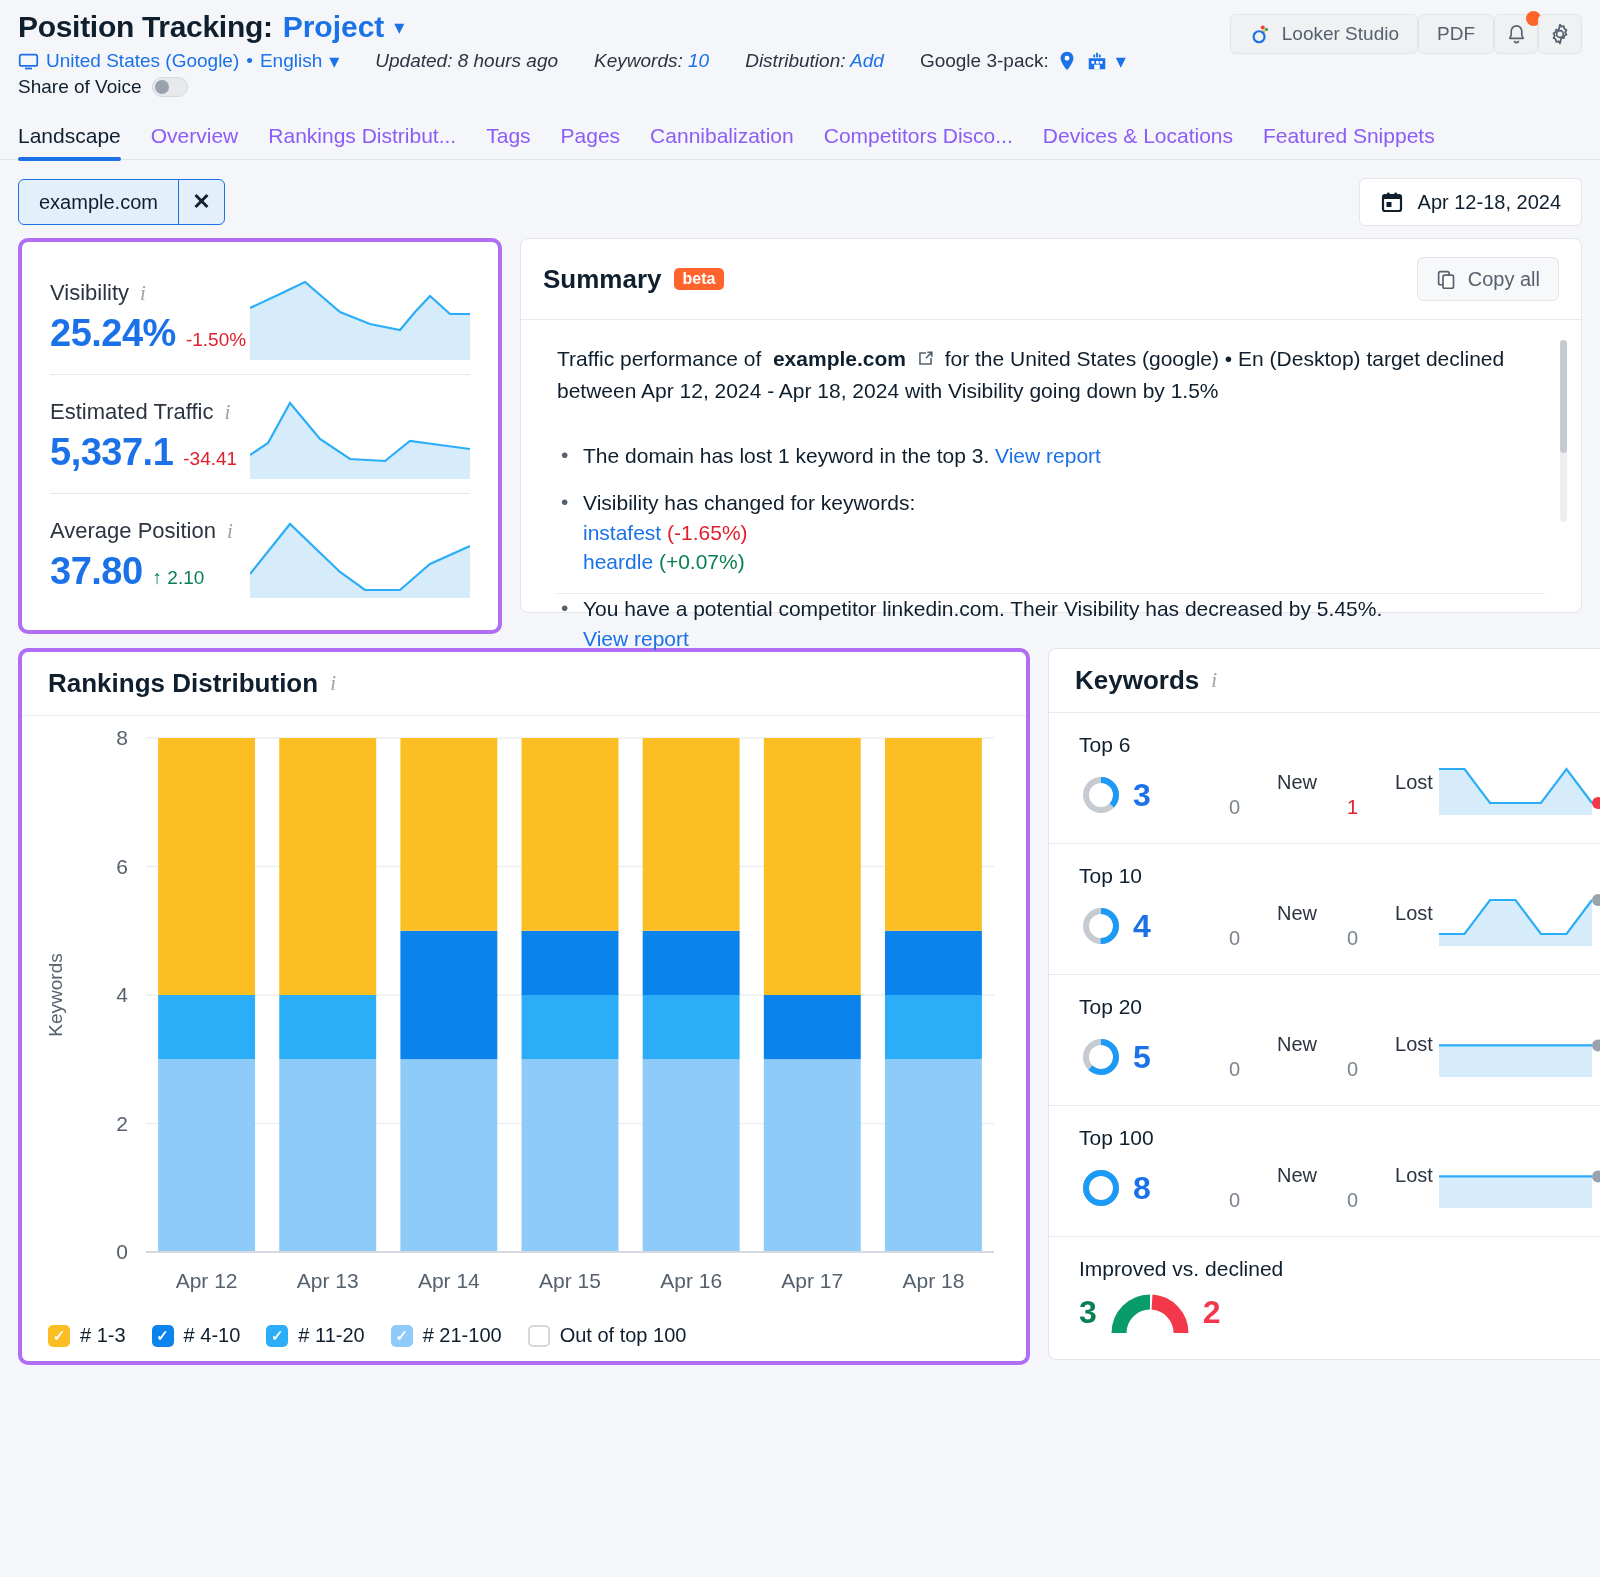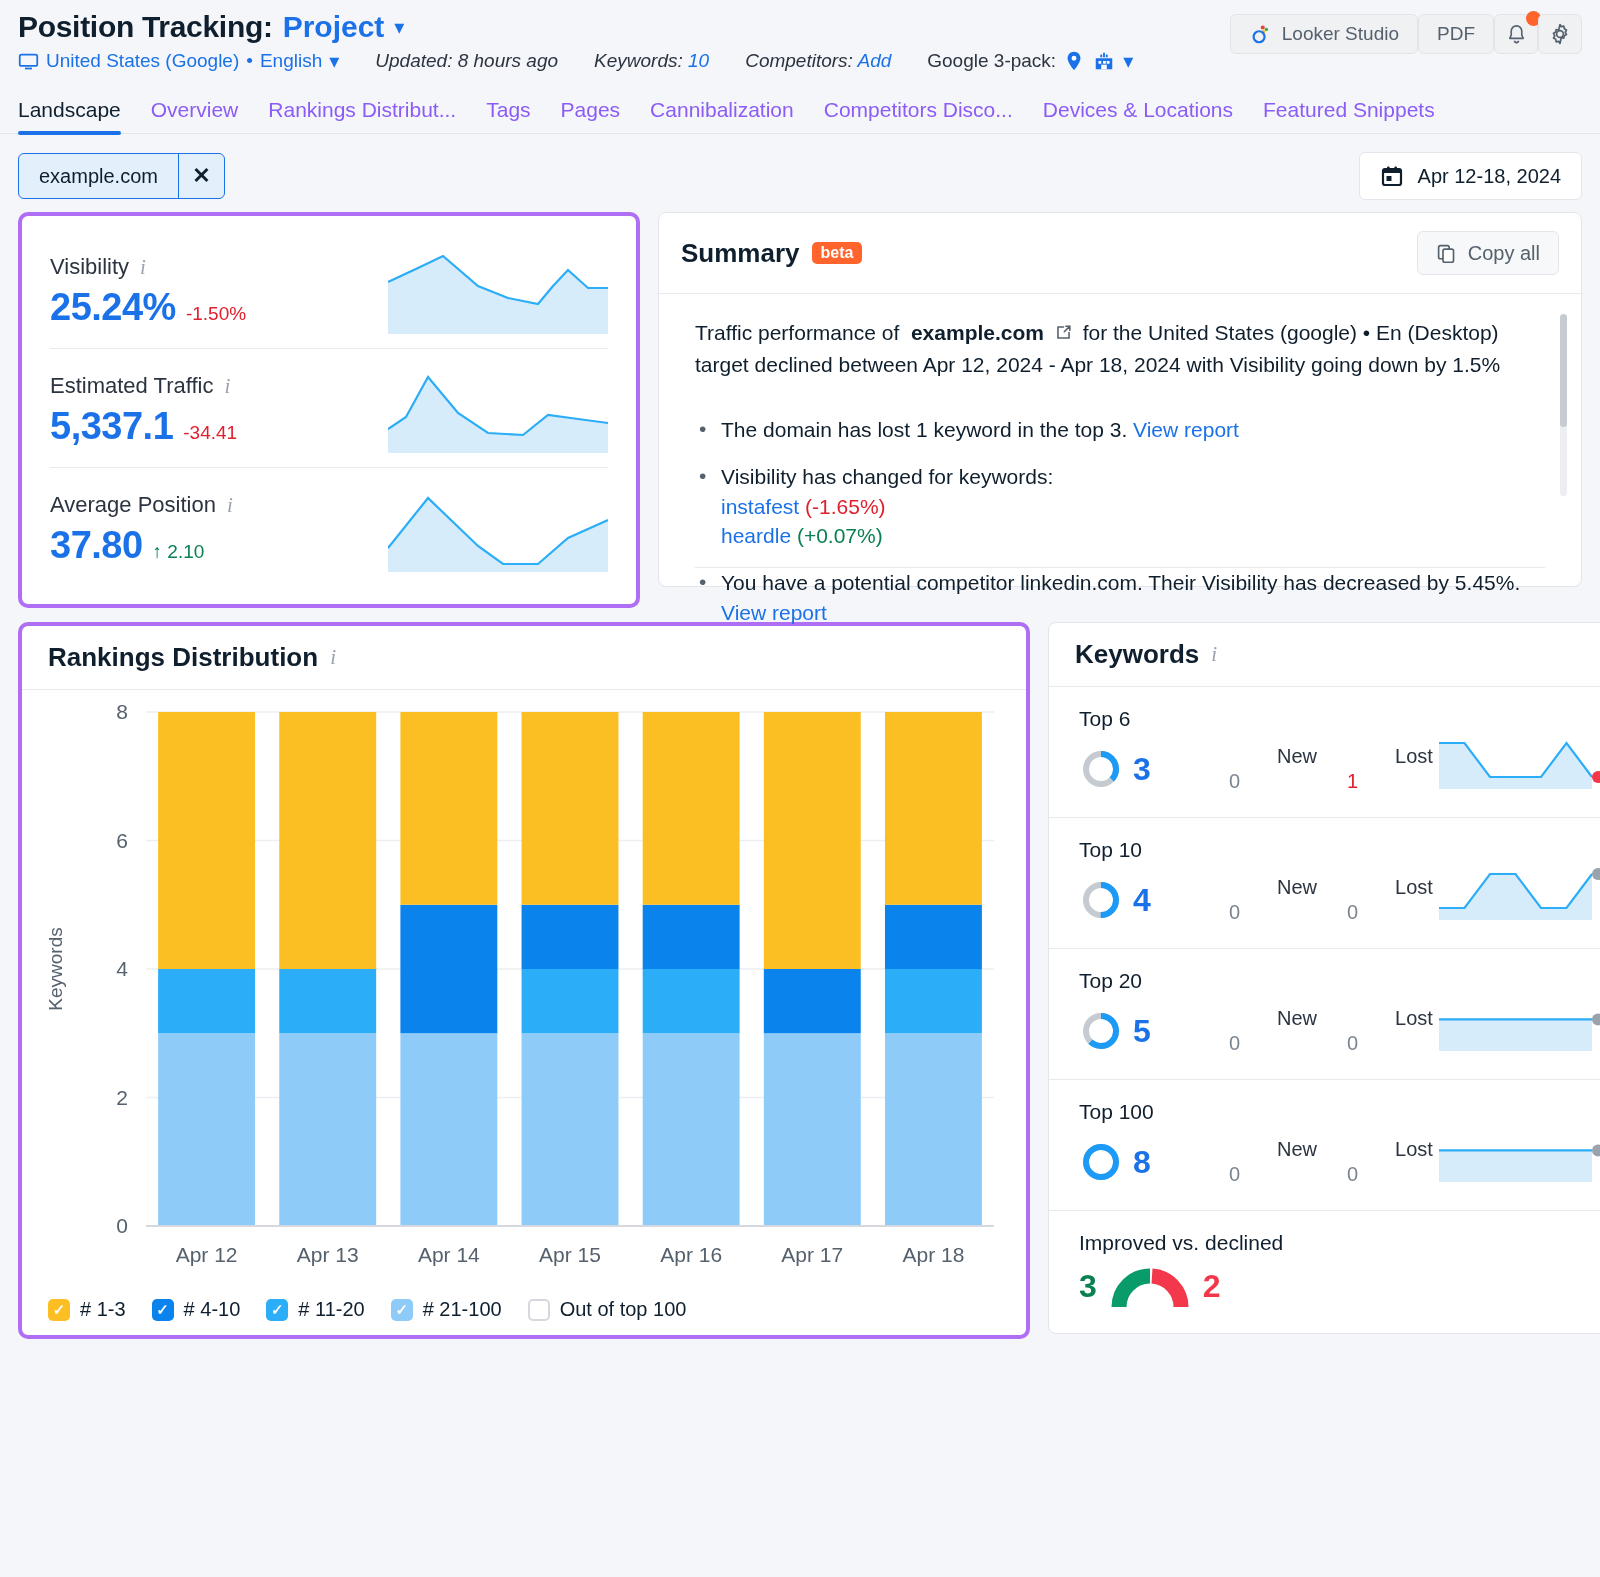--- a/index.html
+++ b/index.html
@@ -99,21 +99,21 @@
   }
 
   
   .grid-top { display: flex; gap: 18px; padding: 12px 18px 0 18px; align-items: flex-start; }
   .grid-bot { display: flex; gap: 18px; padding: 14px 18px 0 18px; align-items: flex-start; }
 
   .card { background: #fff; border: 1px solid #e3e5ea; border-radius: 8px; }
   .hl { border: 4px solid #b06ef5; border-radius: 10px; background: #fff; }
 
   
-  .metrics { width: 614px; padding: 14px 28px 18px 28px; }
+  .metrics { width: 476px; padding: 14px 28px 18px 28px; }
   .metric { padding: 22px 0 14px 0; display: flex; align-items: flex-start; justify-content: space-between; }
   .metric + .metric { border-top: 1px solid #e7e9ed; }
   .m-left { padding-top: 2px; }
   .m-label { display: flex; align-items: center; gap: 11px; font-size: 22px; color: #2b3440; }
   .m-val-row { display: flex; align-items: baseline; gap: 10px; margin-top: 6px; }
   .m-val { font-size: 38px; font-weight: bold; color: #1b72e8; letter-spacing: -0.5px; }
   .m-delta { font-size: 19px; }
   .neg { color: #e0202d; }
   .pos { color: #0a8052; }
   .info-i {
@@ -224,21 +224,21 @@
           </span>
 
           <span class="meta-item">Updated: 8 hours ago</span>
 
           <span class="meta-item">
             <span>Keywords:</span>
             <span class="lnk">10</span>
           </span>
 
           <span class="meta-item">
-            <span>Competitors:</span>
+            <span>Distribution:</span>
             <span class="lnk">Add</span>
           </span>
 
           <span class="g3pack">
             <span>Google 3-pack:</span>
             <svg width="22" height="22" viewBox="0 0 24 24">
               <path d="M12 2C8.1 2 5 5.1 5 9c0 5.2 7 13 7 13s7-7.8 7-13c0-3.9-3.1-7-7-7z" fill="#1b72e8"></path>
               <circle cx="12" cy="9" r="2.6" fill="#fff"></circle>
             </svg>
             <svg width="24" height="22" viewBox="0 0 24 24">
@@ -248,20 +248,24 @@
               <rect x="15" y="12" width="3" height="3" fill="#fff"></rect>
               <rect x="9" y="16" width="6" height="5" fill="#fff"></rect>
               <rect x="8" y="5" width="2" height="3" fill="#1b72e8"></rect>
               <rect x="14" y="5" width="2" height="3" fill="#1b72e8"></rect>
               <rect x="11" y="3" width="2" height="5" fill="#1b72e8"></rect>
             </svg>
             <span class="chev">▾</span>
           </span>
         </div>
 
+        <div class="sov">
+          <span>Share of Voice</span>
+          <span class="toggle"></span>
+        </div>
       </div>
 
       <div class="hdr-actions">
         <button class="btn-gray">
           <svg width="22" height="22" viewBox="0 0 24 24">
             <circle cx="15" cy="5" r="2.2" fill="#ea4335"></circle>
             <circle cx="19" cy="7" r="1.8" fill="#34a853"></circle>
             <circle cx="16" cy="9.5" r="1.8" fill="#fbbc05"></circle>
             <circle cx="11" cy="15" r="6" fill="none" stroke="#1b72e8" stroke-width="2.4"></circle>
           </svg>

